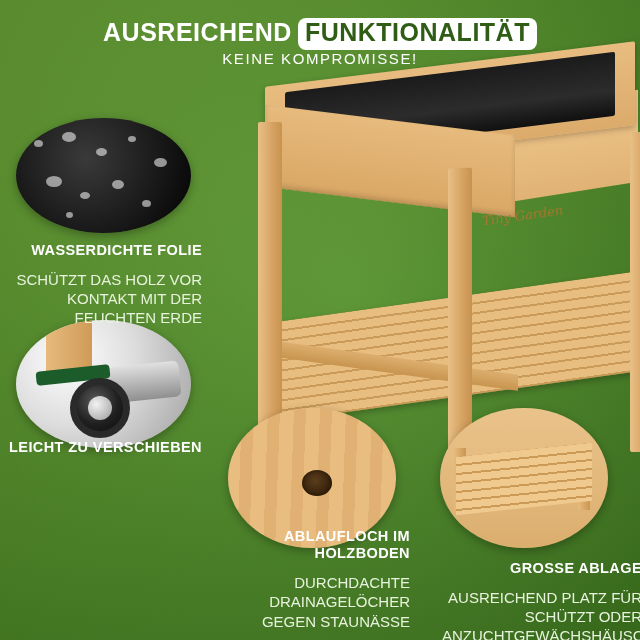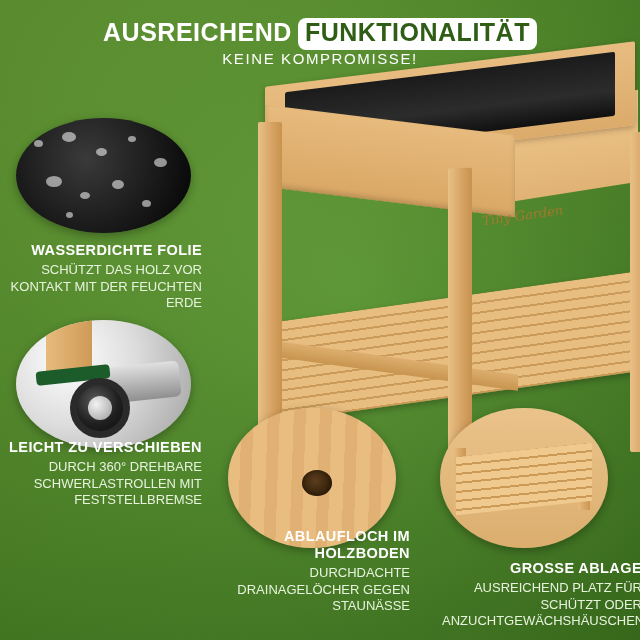--- a/index.html
+++ b/index.html
@@ -288,22 +288,22 @@
   }
   .cap-title {
     font-size: 14.5px;
     font-weight: bold;
     letter-spacing: 0.4px;
     line-height: 1.18;
     color: #ffffff;
     text-transform: uppercase;
   }
   .cap-body {
-    margin-top: 3px;
-    font-size: 13px;
+    margin-top: 11px;
+    font-size: 15px;
     font-weight: normal;
     line-height: 1.28;
     color: #e8f3dd;
   }
   .cap-film { left: 6px; top: 242px; width: 196px; }
   .cap-wheel { left: 6px; top: 439px; width: 196px; }
   .cap-hole { left: 214px; top: 528px; width: 196px; }
   .cap-shelf { left: 442px; top: 560px; width: 200px; }
 </style>
 </head>
@@ -355,21 +355,20 @@
 
   <div class="circle c-wheel">
     <div class="wheel-wood"></div>
     <div class="wheel-bracket"></div>
     <div class="wheel-band"></div>
     <div class="wheel-tire"></div>
     <div class="wheel-hub"></div>
   </div>
   <div class="caption cap-wheel">
     <div class="cap-title">LEICHT ZU VERSCHIEBEN</div>
-    <div class="cap-body">DURCH 360° DREHBARE SCHWERLASTROLLEN MIT FESTSTELLBREMSE</div>
   </div>
 
   <div class="circle c-hole">
     <div class="hole"></div>
   </div>
   <div class="caption cap-hole">
     <div class="cap-title">ABLAUFLOCH IM HOLZBODEN</div>
     <div class="cap-body">DURCHDACHTE DRAINAGELÖCHER GEGEN STAUNÄSSE</div>
   </div>
 

